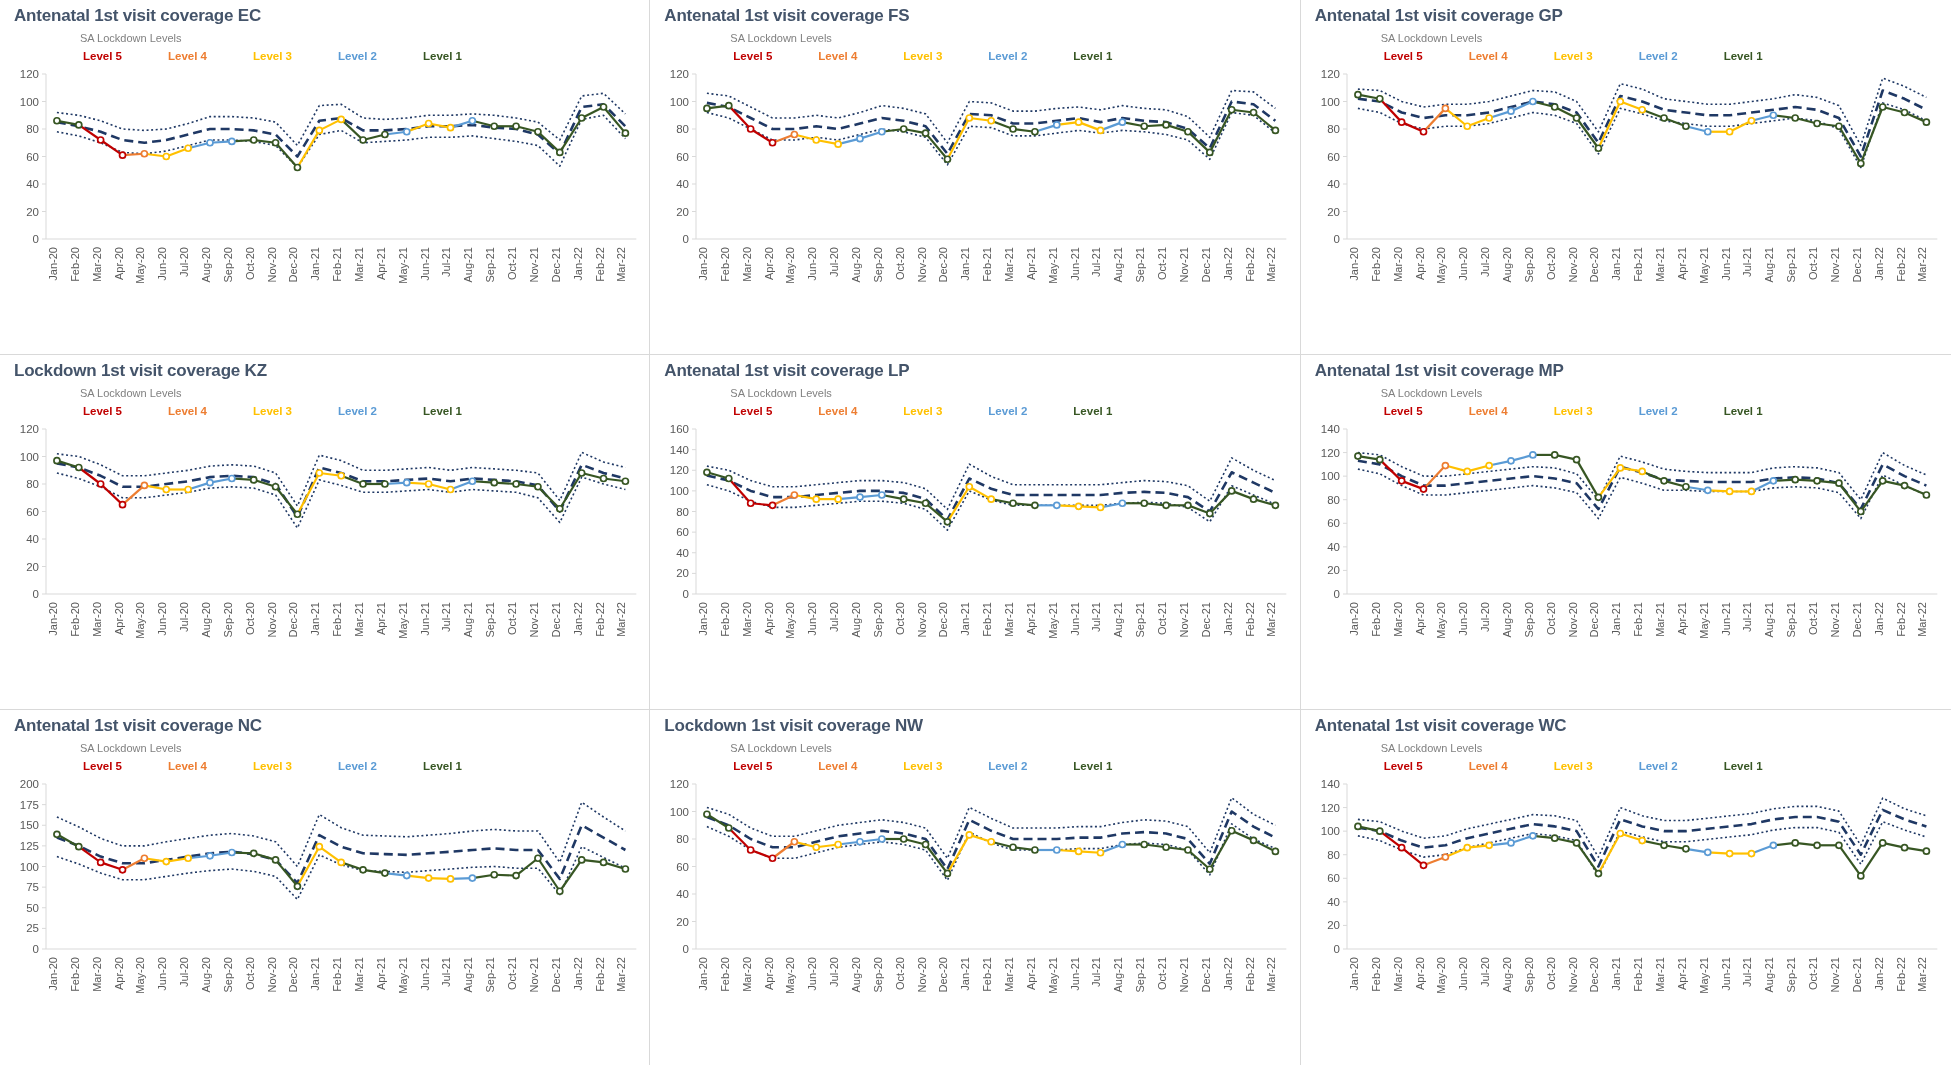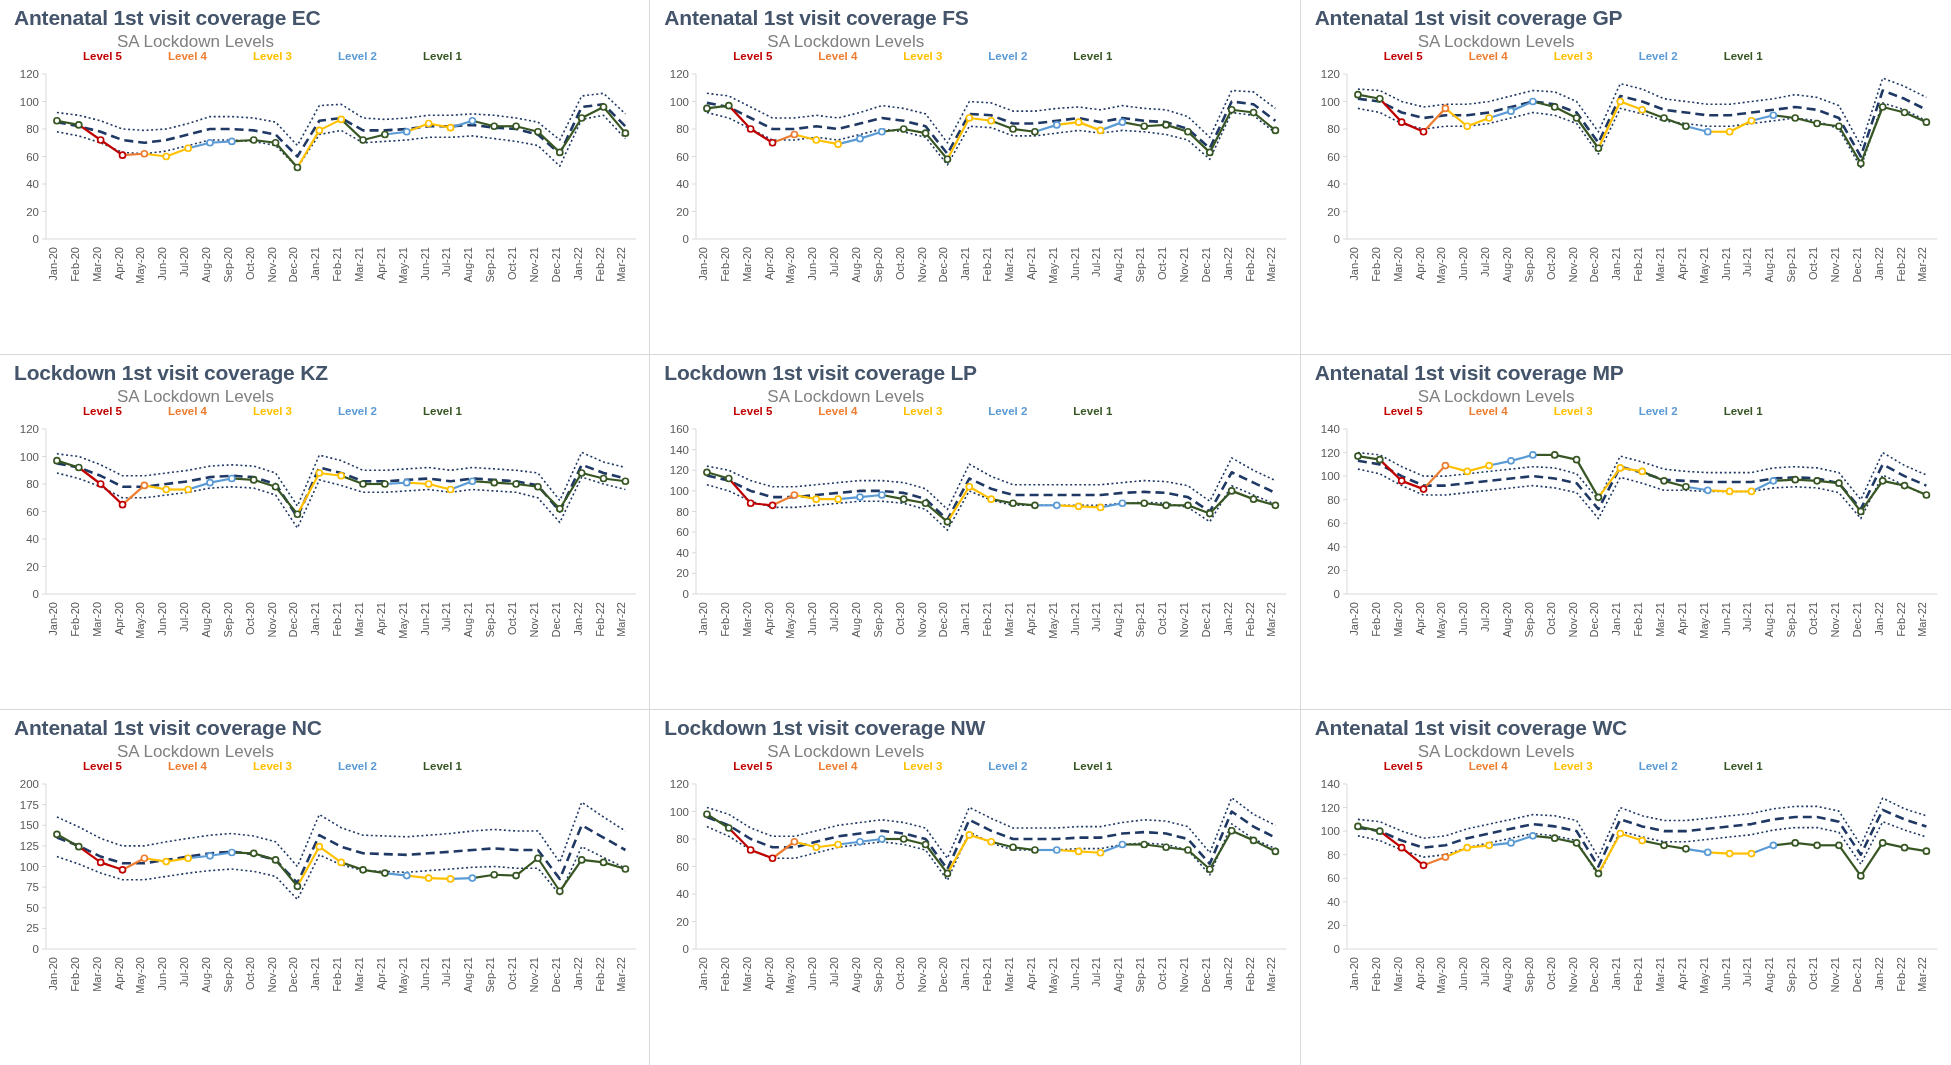--- a/index.html
+++ b/index.html
@@ -1,22 +1,22 @@
 <!DOCTYPE html>
 <html><head>
 <meta charset="utf-8">
 <style>
   html,body{margin:0;padding:0;background:#ffffff;}
   body{width:1951px;height:1065px;font-family:"Liberation Sans",sans-serif;}
   .grid{display:grid;grid-template-columns:repeat(3,1fr);grid-template-rows:repeat(3,1fr);width:1951px;height:1065px;}
   .panel{position:relative;border-right:1px solid #d9d9d9;border-bottom:1px solid #d9d9d9;box-sizing:border-box;overflow:hidden;}
   .panel:nth-child(3n){border-right:none;}
   .panel:nth-child(n+7){border-bottom:none;text-align:center;}
-  .title{position:absolute;left:14px;top:6px;font-size:21px;font-weight:bold;color:#44546a;letter-spacing:-0.2px;}
-  .lockdown-label{position:absolute;font-size:17px;color:#808080;margin-left:37px;}
+  .title{position:absolute;left:14px;top:6px;font-size:17px;font-weight:bold;color:#44546a;letter-spacing:-0.2px;}
+  .lockdown-label{position:absolute;font-size:11px;color:#808080;}
   .legend{position:absolute;font-size:11.5px;font-weight:bold;display:flex;gap:18px;}
   .legend span{white-space:nowrap;padding-left:28px;}
   svg{display:block;overflow:visible;}
   .ytick{font-size:11.5px;fill:#595959;text-anchor:end;font-family:"Liberation Sans",sans-serif;}
   .xtick{font-size:11px;fill:#595959;font-family:"Liberation Sans",sans-serif;}
 </style>
 </head>
 <body>
 
 <div class="grid">
@@ -462,21 +462,21 @@
         <text x="494.21604938271605" y="247" class="xtick" transform="rotate(-90 494.21604938271605 247)" text-anchor="end">Sep-21</text>
         <text x="516.0802469135804" y="247" class="xtick" transform="rotate(-90 516.0802469135804 247)" text-anchor="end">Oct-21</text>
         <text x="537.9444444444445" y="247" class="xtick" transform="rotate(-90 537.9444444444445 247)" text-anchor="end">Nov-21</text>
         <text x="559.8086419753087" y="247" class="xtick" transform="rotate(-90 559.8086419753087 247)" text-anchor="end">Dec-21</text>
         <text x="581.6728395061729" y="247" class="xtick" transform="rotate(-90 581.6728395061729 247)" text-anchor="end">Jan-22</text>
         <text x="603.5370370370371" y="247" class="xtick" transform="rotate(-90 603.5370370370371 247)" text-anchor="end">Feb-22</text>
         <text x="625.4012345679013" y="247" class="xtick" transform="rotate(-90 625.4012345679013 247)" text-anchor="end">Mar-22</text>
       </svg>
     </div>
     <div class="panel">
-      <div class="title">Lockdown 1st visit coverage LP</div>
+      <div class="title">Antenatal 1st visit coverage LP</div>
       <div class="lockdown-label" style="left: 80px; top: 32px;">SA Lockdown Levels</div>
       <div class="legend" style="left: 55px; top: 50px;">
         <span style="color: rgb(192, 0, 0);">Level 5</span>
         <span style="color: rgb(237, 125, 49);">Level 4</span>
         <span style="color: rgb(255, 192, 0);">Level 3</span>
         <span style="color: rgb(91, 155, 213);">Level 2</span>
         <span style="color: rgb(55, 86, 35);">Level 1</span>
       </div>
       <svg width="650.3333333333334" height="355" style="position: absolute; left: 0px; top: 0px;">
         <line x1="46" y1="239" x2="636.3333333333334" y2="239" stroke="#d9d9d9" stroke-width="1"></line>

